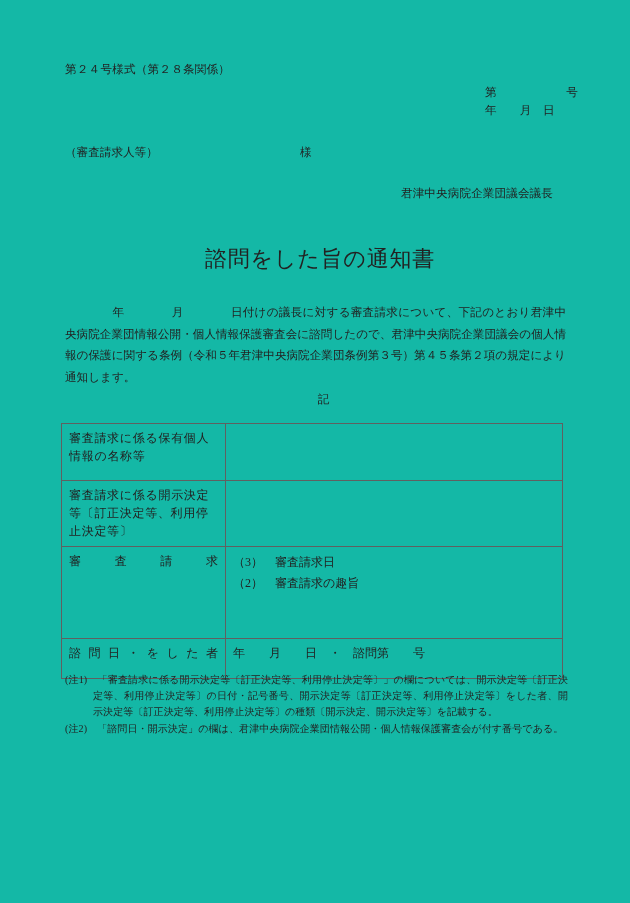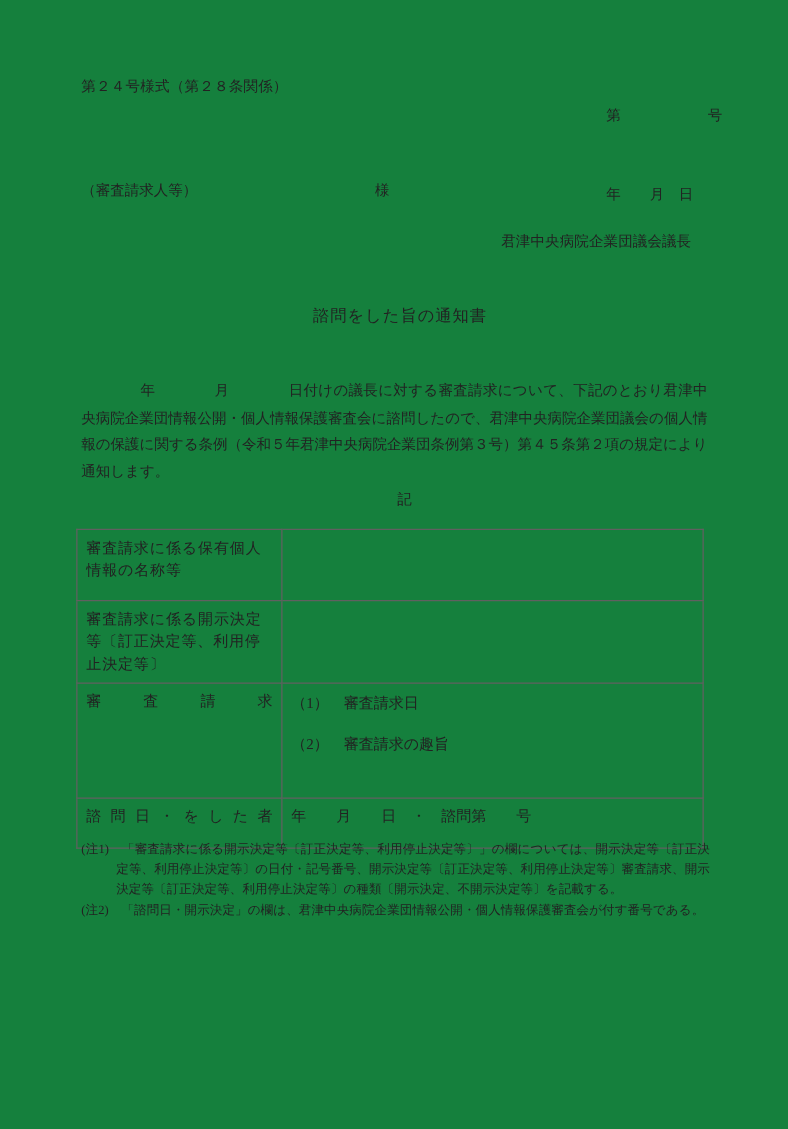--- a/index.html
+++ b/index.html
@@ -3,45 +3,45 @@
 <meta charset="utf-8">
 <style>
   * { margin: 0; padding: 0; box-sizing: border-box; }
   html, body { background: #e8e8e8; }
   body { font-family: "Liberation Serif", "DejaVu Serif", serif; }
 
   .page {
     position: relative;
     width: 630px;
     height: 903px;
-    background: #15803d;
+    background: #14b8a6;
     color: #222222;
     font-size: 11.6px;
     overflow: hidden;
   }
 
   .abs { position: absolute; }
 
   .form-number {
     left: 65px; top: 62px;
     letter-spacing: 0.2px;
   }
 
   .doc-number-line { left: 485px; top: 85px; white-space: pre; }
-  .date-line      { left: 485px; top: 103px; white-space: pre; margin-top: 45px; }
+  .date-line      { left: 485px; top: 103px; white-space: pre; }
 
   .addressee { left: 65px; top: 145px; width: 500px; }
   .addressee .honorific { position: absolute; left: 235px; top: 0; }
 
   .sender { right: 77px; top: 186px; letter-spacing: 0.1px; }
 
   .doc-title {
     left: 10px; top: 244px; width: 620px;
     text-align: center;
-    font-size: 13px;
+    font-size: 22px;
     letter-spacing: 0.8px;
   }
 
   .body-paragraph {
     left: 65px; top: 302px; width: 501px;
     line-height: 21.5px;
     text-align: justify;
     white-space: pre-wrap;
   }
 
@@ -73,21 +73,21 @@
     text-align-last: justify;
     padding: 5px 9px;
   }
   tr.row-1 td { height: 57px; }
   tr.row-2 td { height: 56px; }
   tr.row-3 td { height: 92px; }
   tr.row-4 td { height: 40px; }
 
   td.request-items { padding-top: 3px; }
   .request-item { line-height: 21px; }
-  .request-item + .request-item { margin-top: 12px; }
+  .request-item + .request-item { }
 
   td.consult-value {
     vertical-align: middle;
     text-align: left;
     padding-right: 26px;
     white-space: pre;
   }
 
   .notes {
     left: 65px; top: 672px; width: 503px;
@@ -134,29 +134,29 @@
         <td class="label-cell">審査請求に係る保有個人情報の名称等</td>
         <td></td>
       </tr>
       <tr class="row-2">
         <td class="label-cell">審査請求に係る開示決定等〔訂正決定等、利用停止決定等〕</td>
         <td></td>
       </tr>
       <tr class="row-3">
         <td class="justify-label">審査請求</td>
         <td class="request-items">
-          <div class="request-item">（1）　審査請求日</div>
+          <div class="request-item">（3）　審査請求日</div>
           <div class="request-item">（2）　審査請求の趣旨</div>
         </td>
       </tr>
       <tr class="row-4">
         <td class="justify-label">諮問日・をした者</td>
         <td class="consult-value">年　　月　　日　・　諮問第　　号</td>
       </tr>
     </tbody>
   </table>
 
   <div class="abs notes">
-    <div class="note">(注1)　「審査請求に係る開示決定等〔訂正決定等、利用停止決定等〕」の欄については、開示決定等〔訂正決定等、利用停止決定等〕の日付・記号番号、開示決定等〔訂正決定等、利用停止決定等〕審査請求、開示決定等〔訂正決定等、利用停止決定等〕の種類〔開示決定、不開示決定等〕を記載する。</div>
+    <div class="note">(注1)　「審査請求に係る開示決定等〔訂正決定等、利用停止決定等〕」の欄については、開示決定等〔訂正決定等、利用停止決定等〕の日付・記号番号、開示決定等〔訂正決定等、利用停止決定等〕をした者、開示決定等〔訂正決定等、利用停止決定等〕の種類〔開示決定、開示決定等〕を記載する。</div>
     <div class="note">(注2)　「諮問日・開示決定」の欄は、君津中央病院企業団情報公開・個人情報保護審査会が付す番号である。</div>
   </div>
 
 </div>
 
 </body></html>

